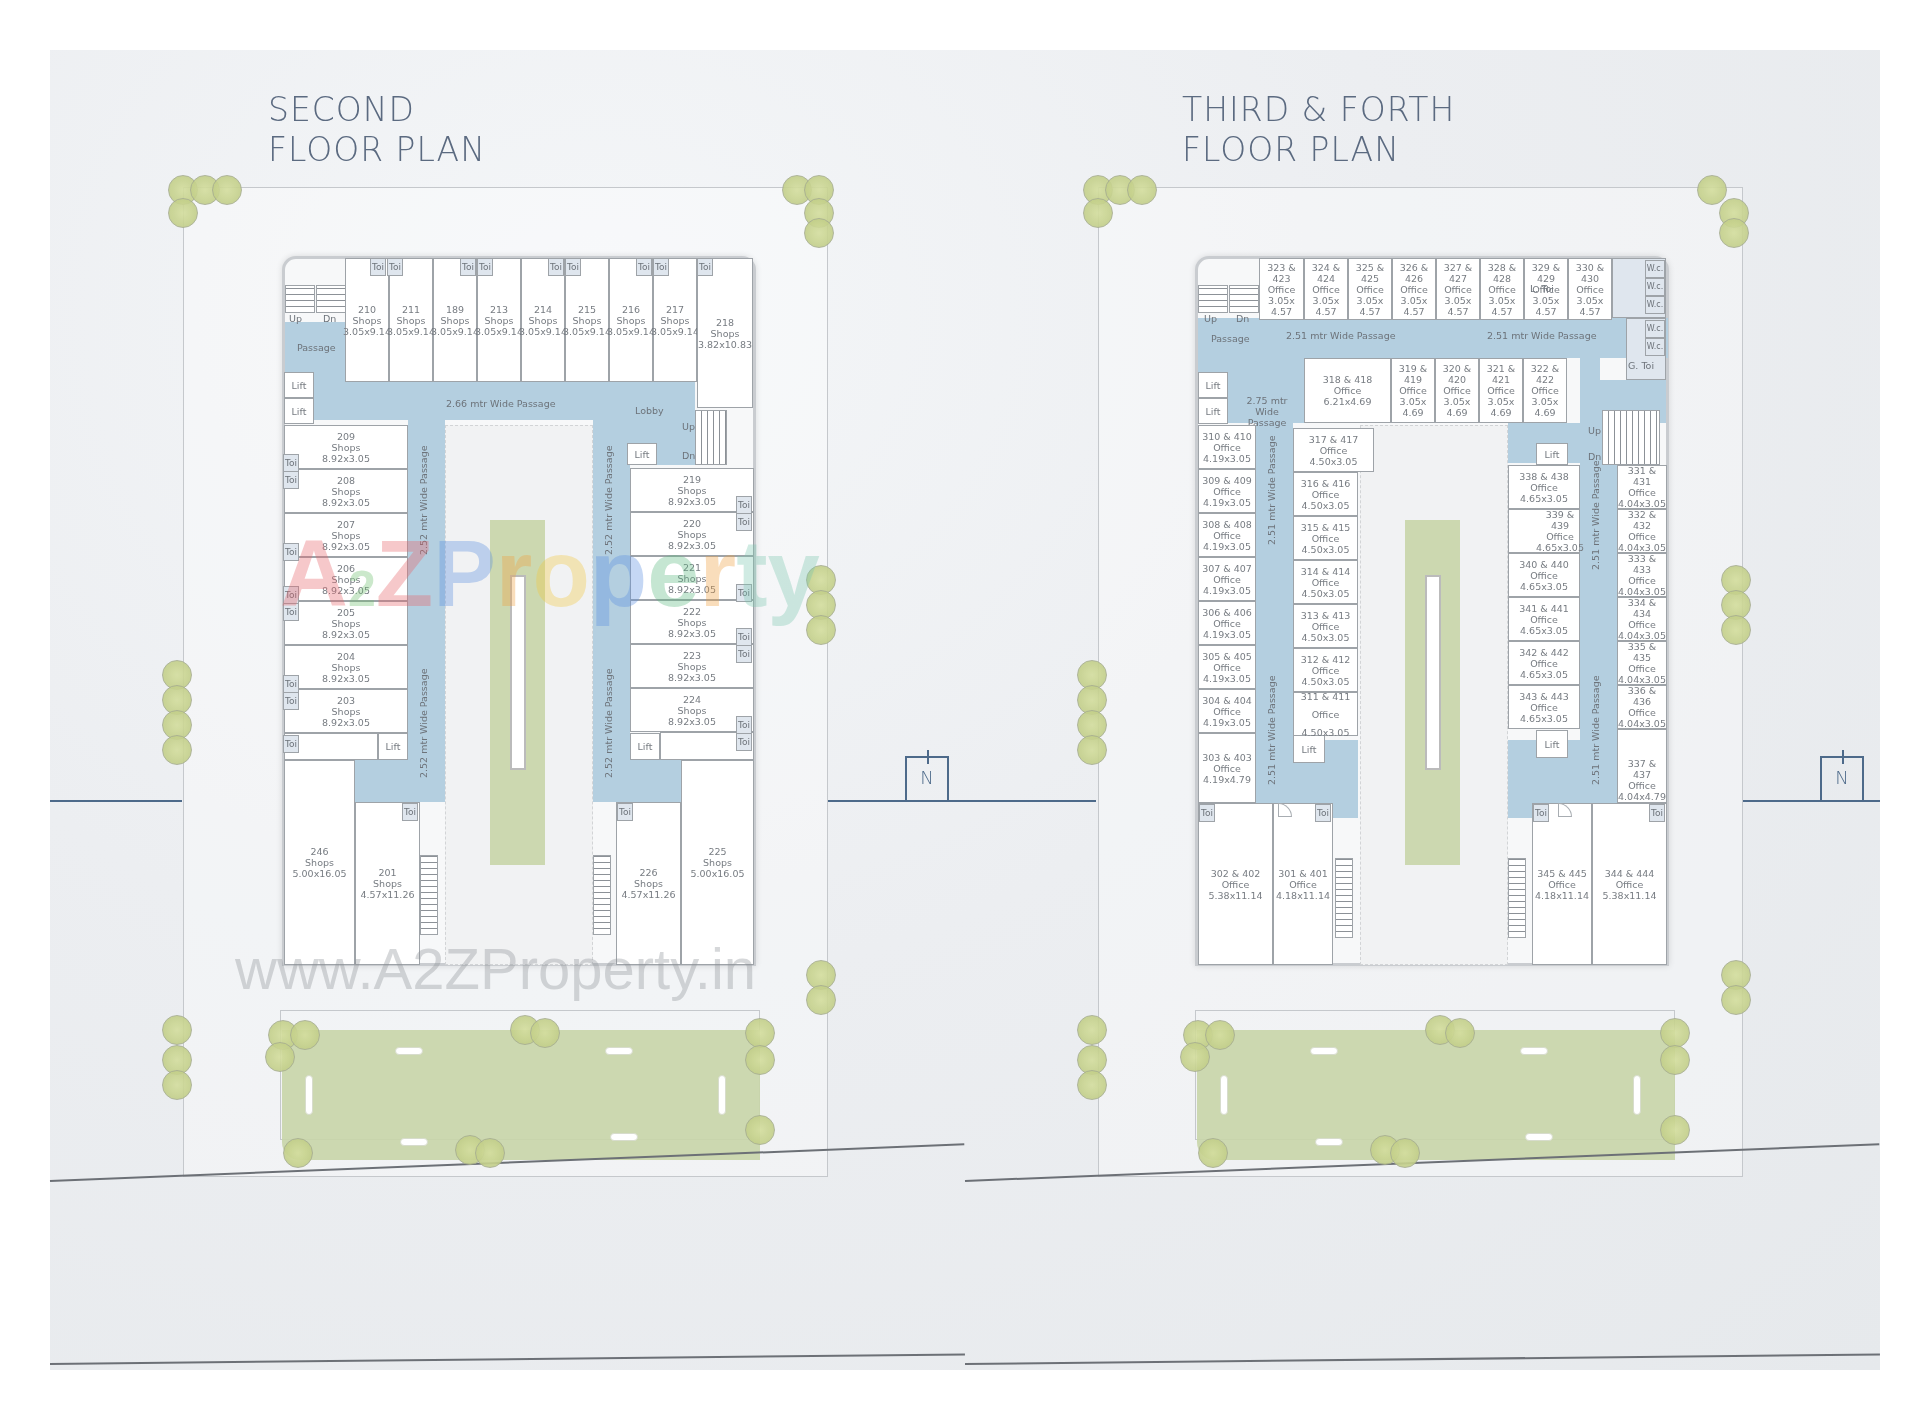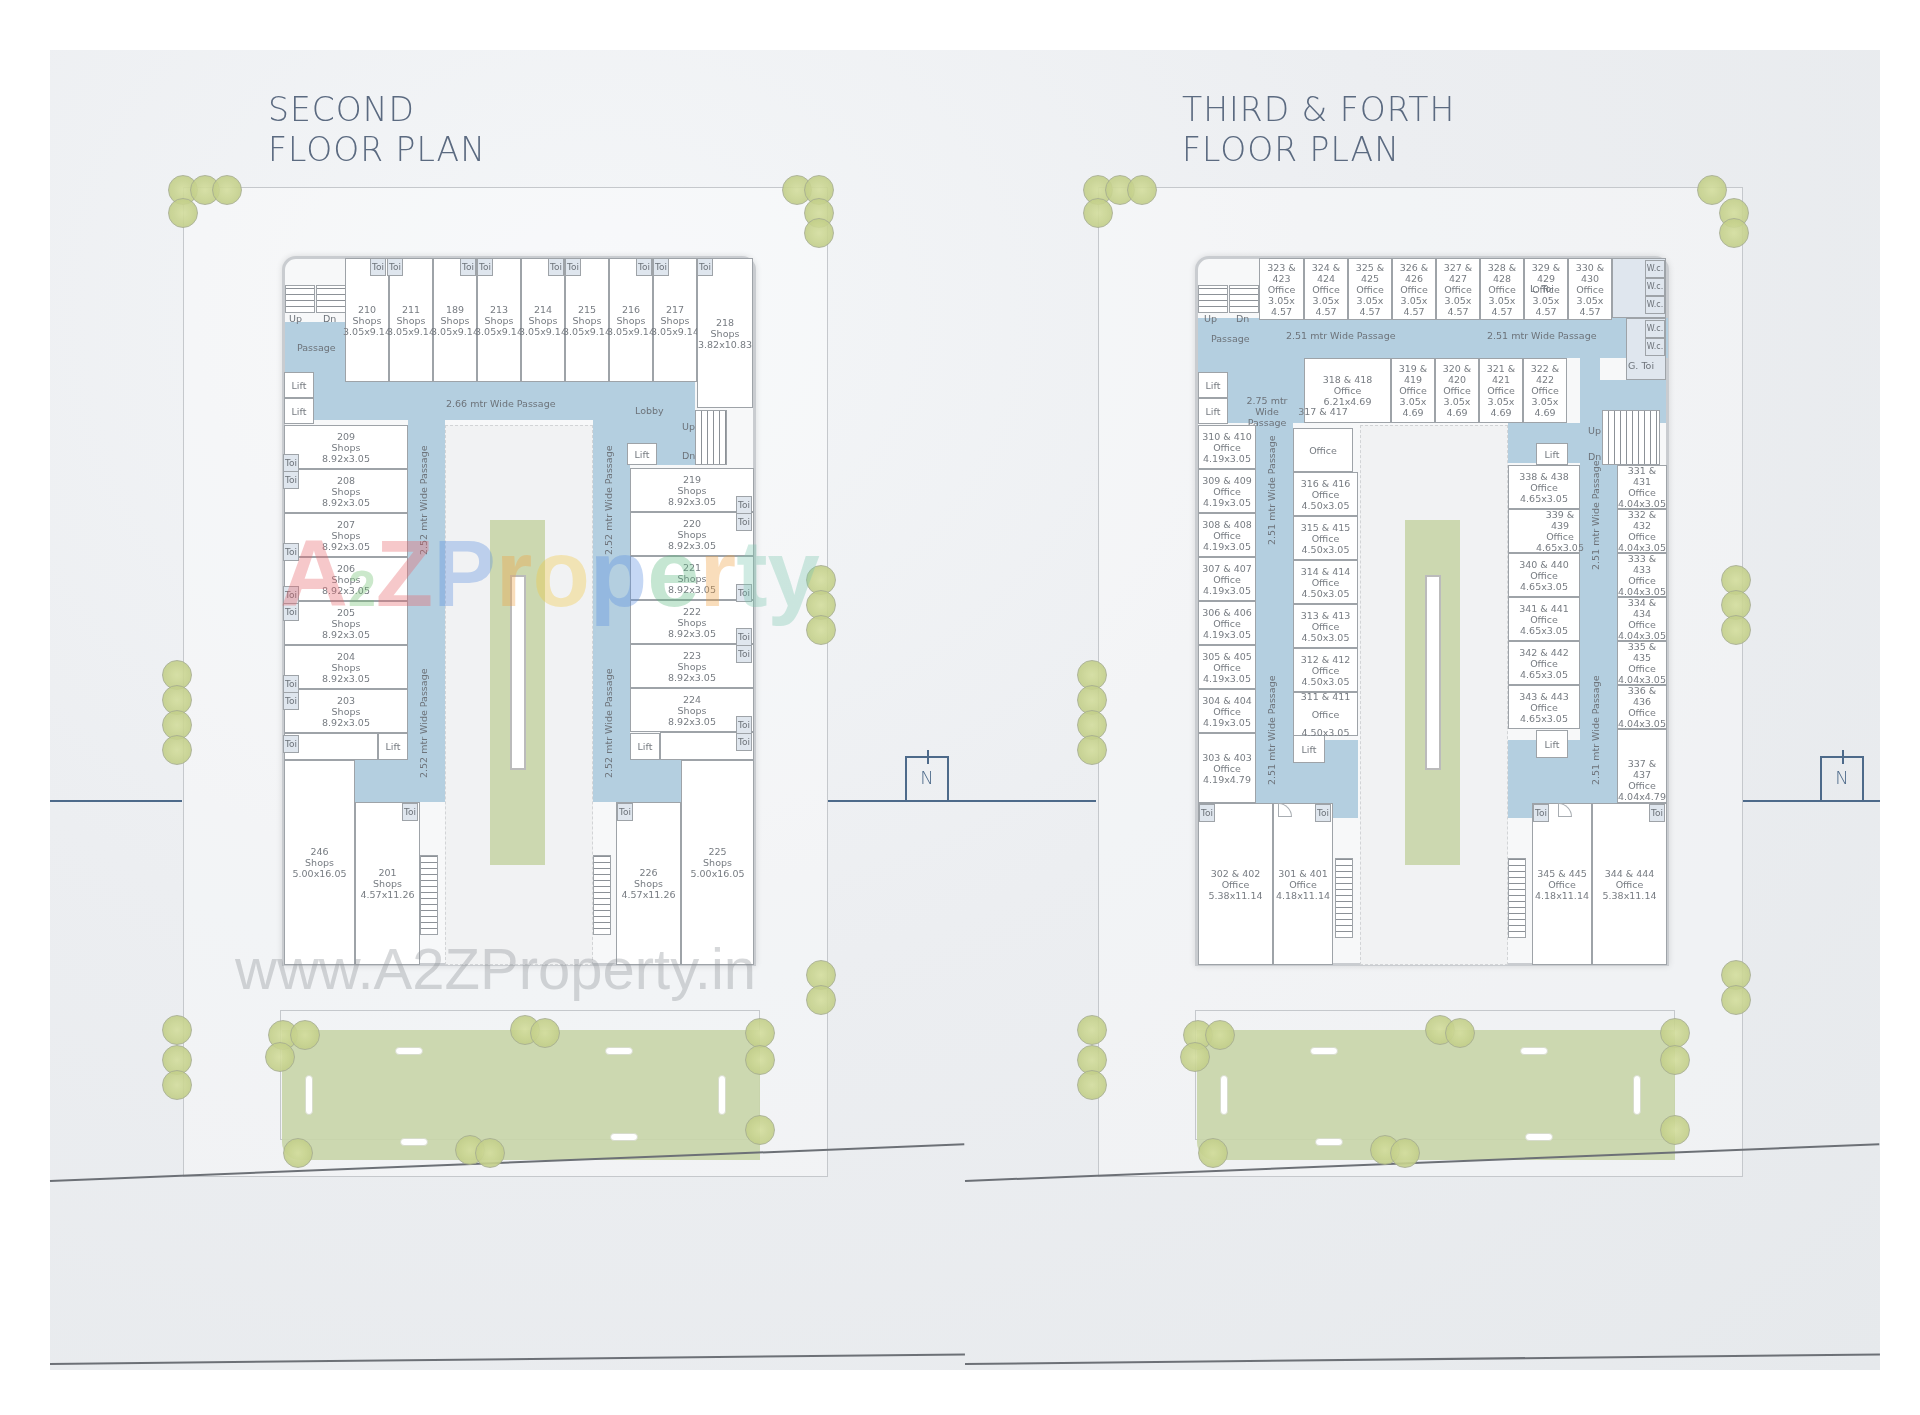--- a/index.html
+++ b/index.html
@@ -520,21 +520,21 @@
       <span>304 &amp; 404</span>
       <span>Office</span>
       <span>4.19x3.05</span>
     </div>
   <div class="room" style="left:1198px;top:733px;width:58px;height:70px;">
       <span>303 &amp; 403</span>
       <span>Office</span>
       <span>4.19x4.79</span>
     </div>
 
-  <div class="room" style="left:1293px;top:428px;width:60px;height:44px;gap:28px;">
+  <div class="room" style="left:1293px;top:428px;width:81px;height:44px;">
       <span>317 &amp; 417</span>
       <span>Office</span>
       <span>4.50x3.05</span>
     </div>
   <div class="room" style="left:1293px;top:472px;width:65px;height:44px;">
       <span>316 &amp; 416</span>
       <span>Office</span>
       <span>4.50x3.05</span>
     </div>
   <div class="room" style="left:1293px;top:516px;width:65px;height:44px;">

